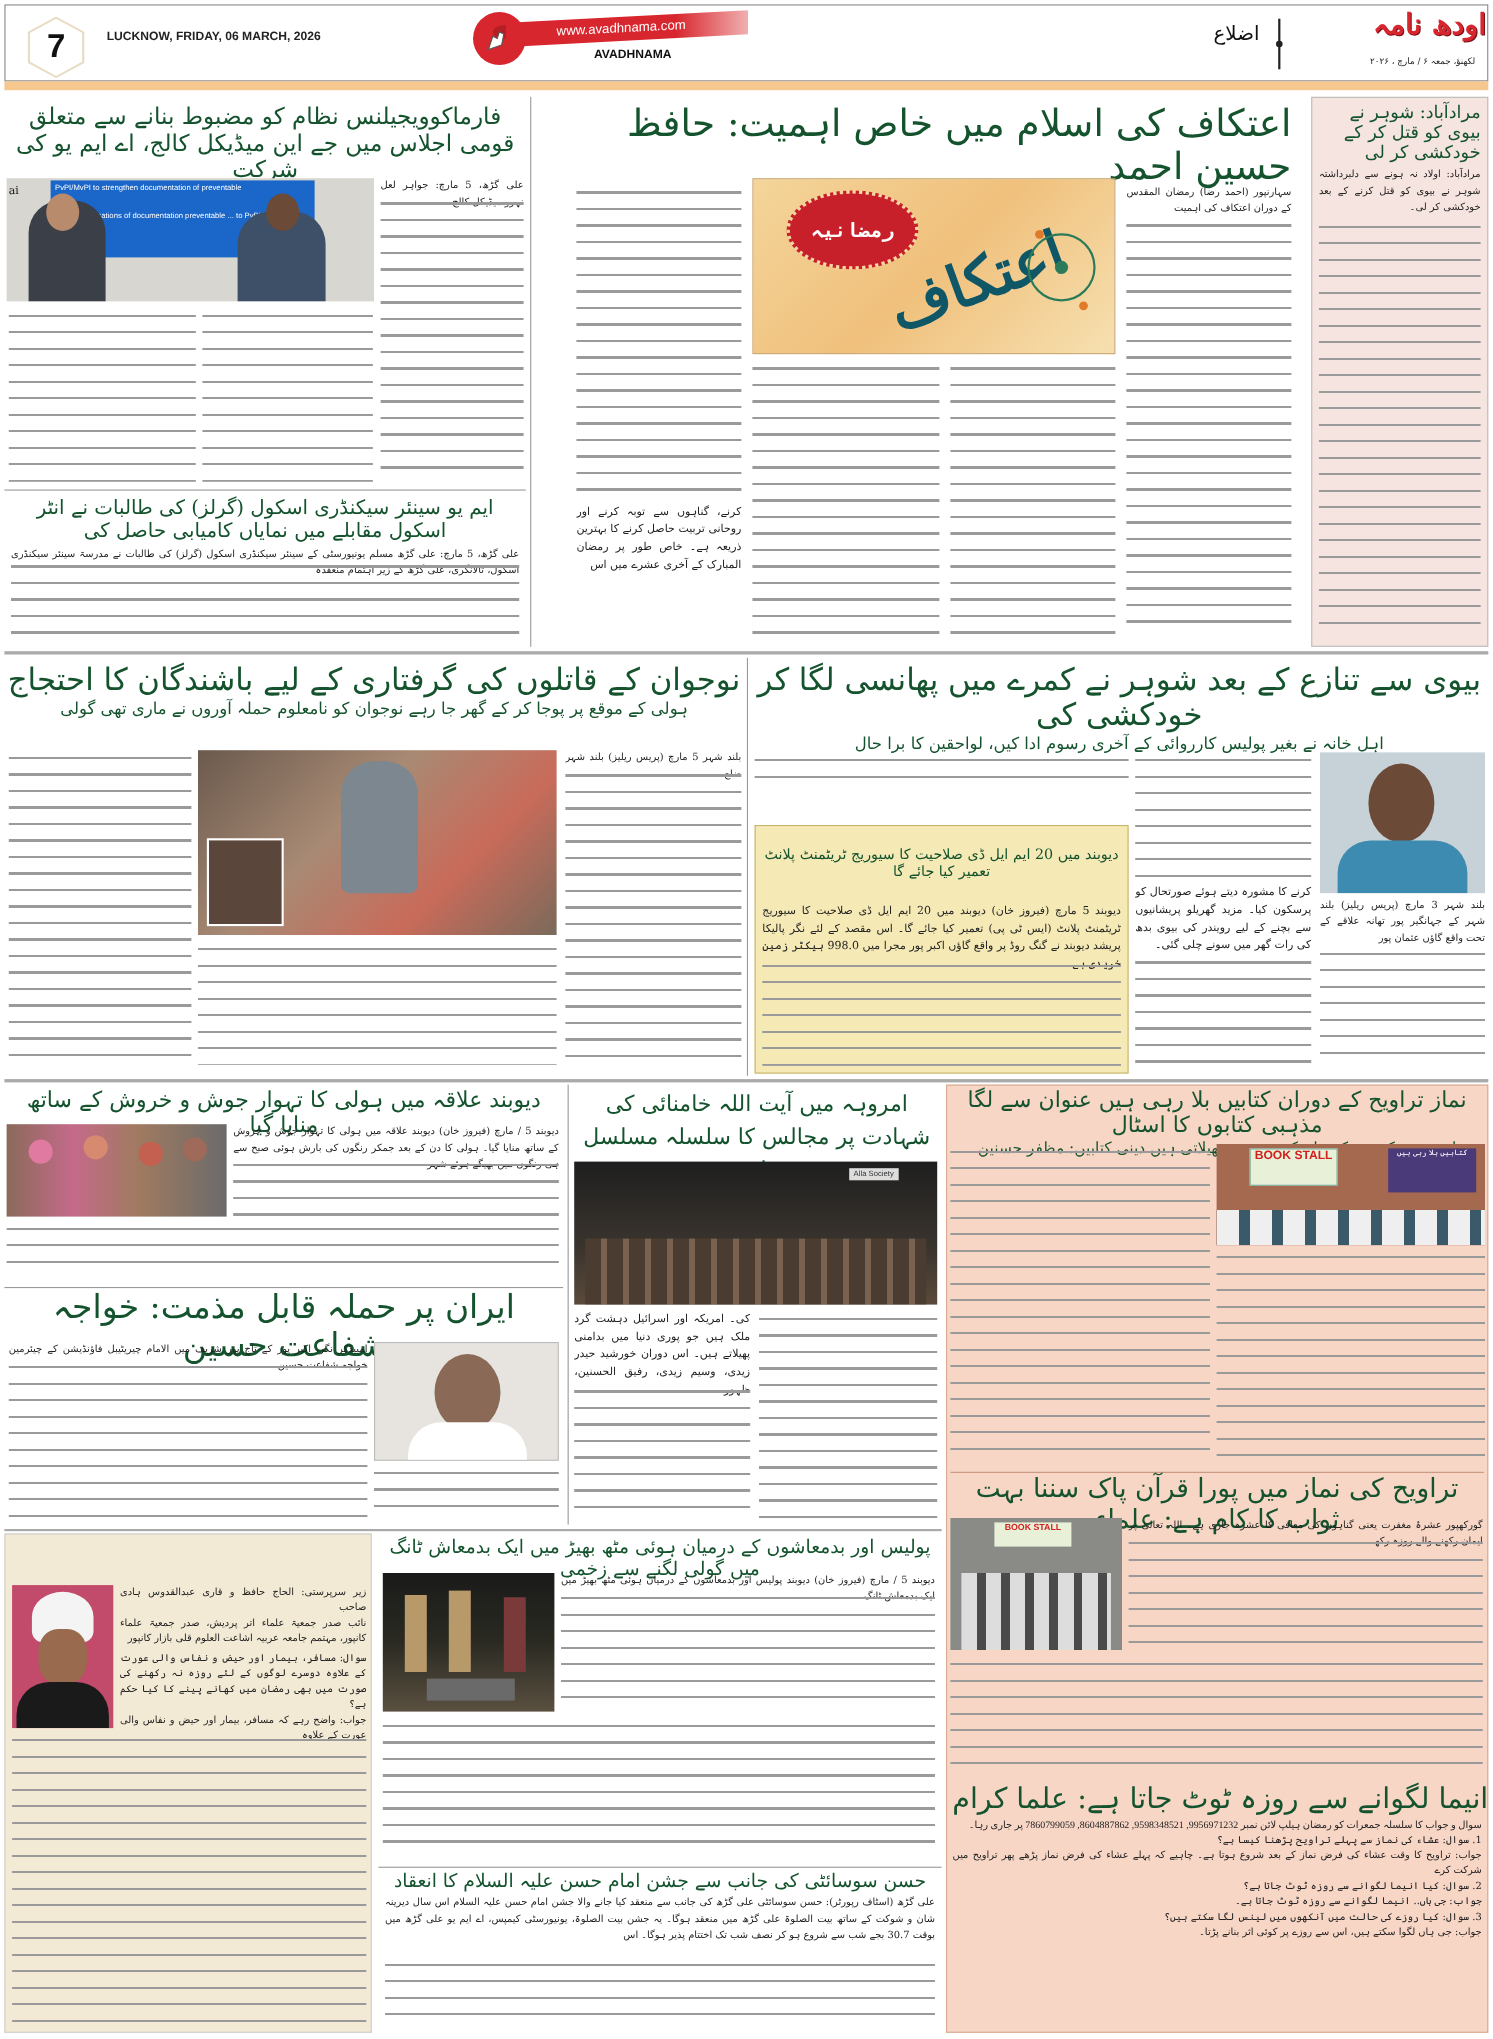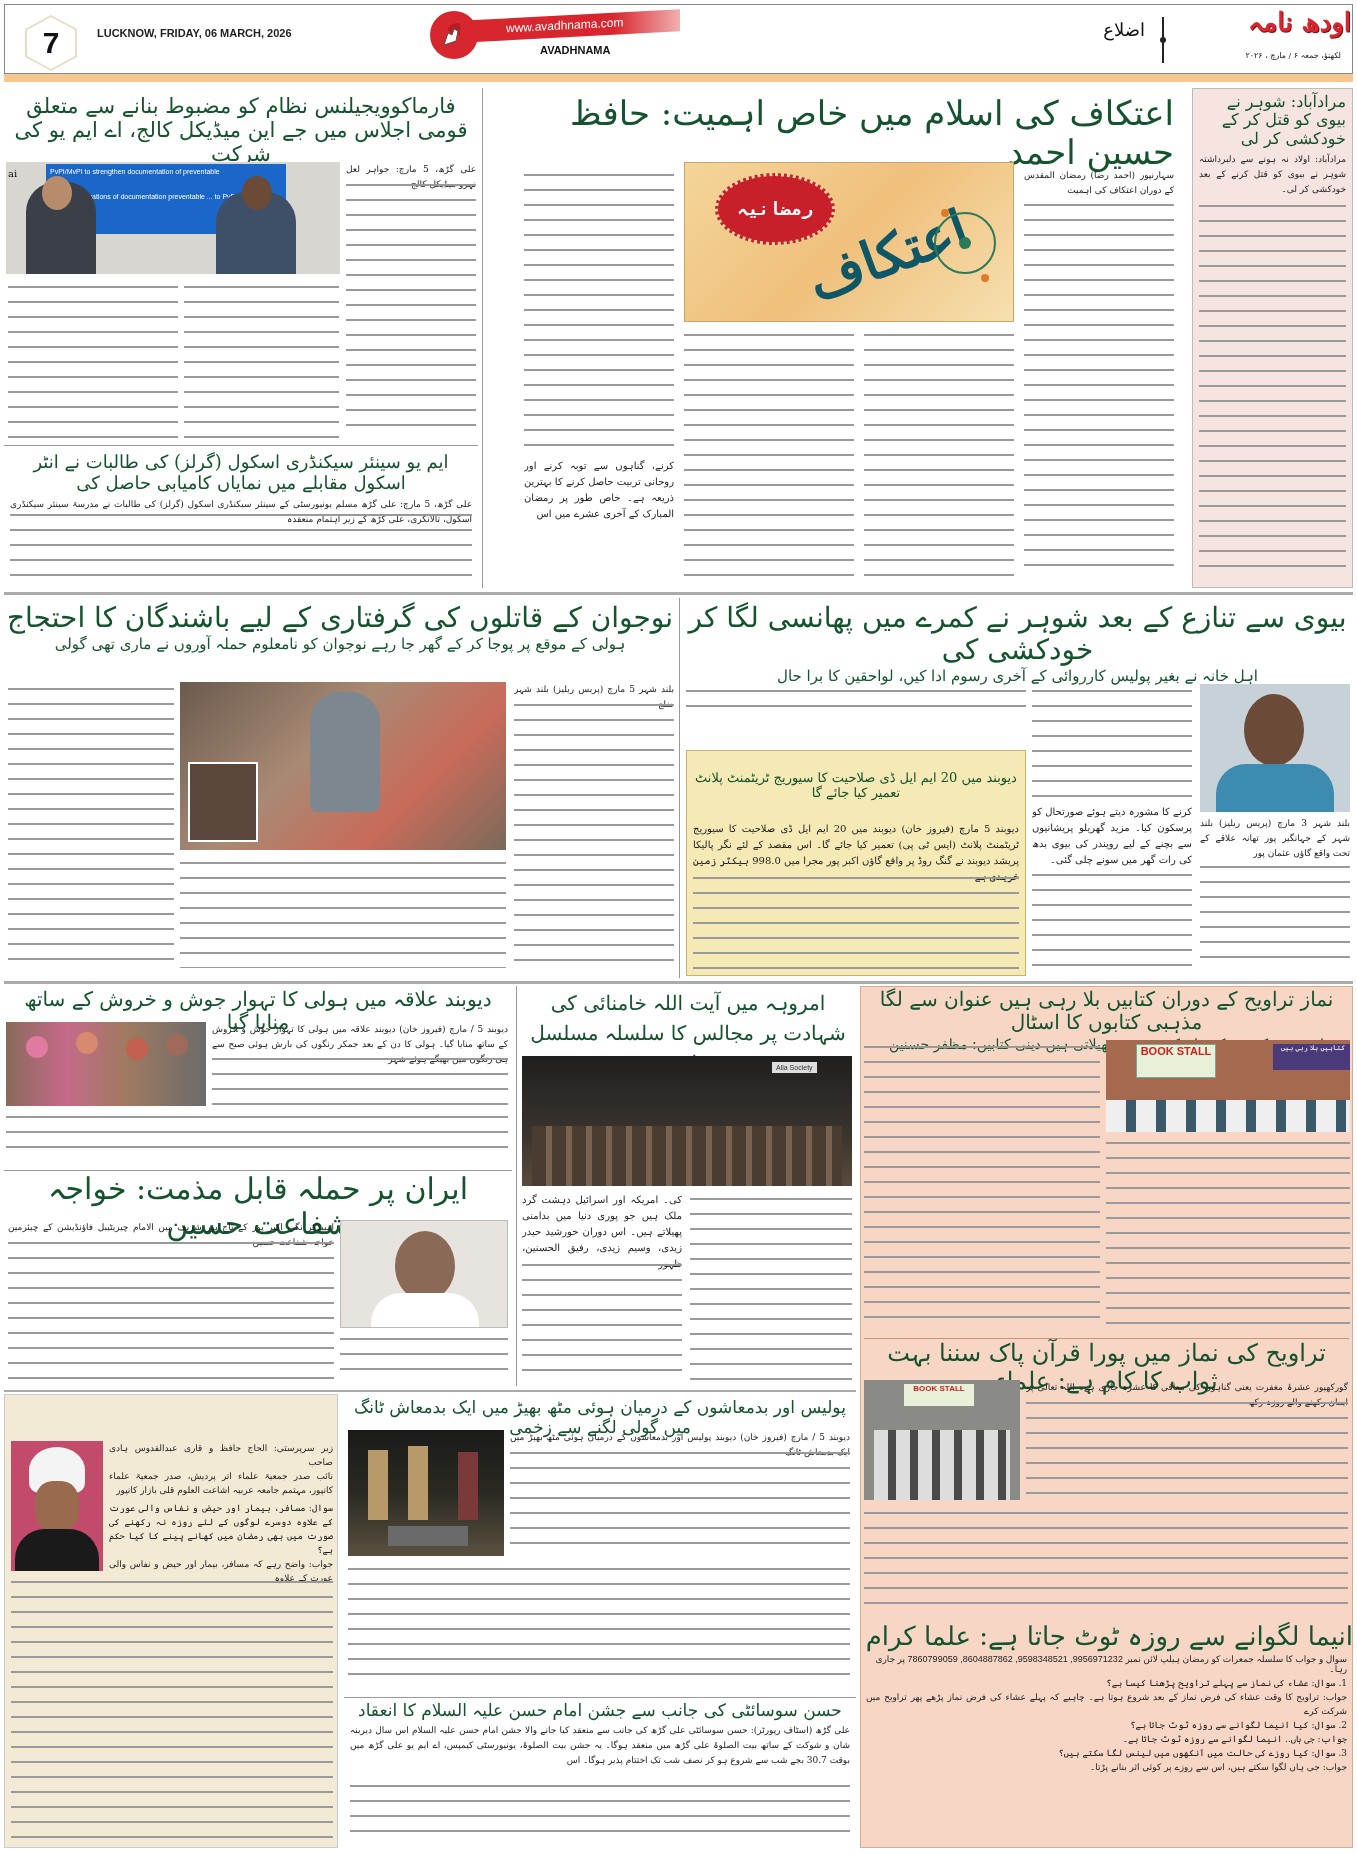--- a/index.html
+++ b/index.html
@@ -163,21 +163,21 @@
   <div class="abs txtlines" style="left:2px;top:272px;width:160px;height:124px"></div>
   <div class="abs txtlines" style="left:170px;top:206px;width:162px;height:190px"></div>
 </div>
 
 <div class="abs pink" style="left:860px;top:986px;width:493px;height:862px;border:1px solid #d8a890"></div>
 <div class="abs" style="left:860px;top:986px;width:493px;height:350px">
   <div class="hl rtl" style="font-size:20px;text-align:center;padding-top:2px">نماز تراویح کے دوران کتابیں بلا رہی ہیں عنوان سے لگا مذہبی کتابوں کا اسٹال</div>
   <div class="hl rtl" style="font-size:14px;text-align:center;padding-top:2px">اندھیروں کو دور کر علم کی روشنی پھیلاتی ہیں دینی کتابیں: مظفر حسنین</div>
   <div class="abs photo" style="left:246px;top:54px;width:244px;height:92px;background:#a4694f">
     <div class="abs" style="left:30px;top:4px;width:80px;height:34px;background:#e9f0d8;border:1px solid #7a9;color:#d02020;font-family:'Liberation Sans',sans-serif;font-weight:bold;font-size:11px;text-align:center">BOOK STALL</div>
-    <div class="abs" style="left:167px;top:4px;width:80px;height:26px;background:#4a3a7a;color:#fff;font-family:'DejaVu Serif',serif;font-size:7px;text-align:center">کتابیں بلا رہی ہیں</div>
+    <div class="abs" style="left:156px;top:4px;width:80px;height:40px;background:#4a3a7a;color:#fff;font-family:'DejaVu Serif',serif;font-size:7px;text-align:center">کتابیں بلا رہی ہیں</div>
     <div class="abs" style="left:0;top:60px;width:244px;height:32px;background:repeating-linear-gradient(90deg,#efefef 0,#efefef 20px,#3a5a6a 20px,#3a5a6a 30px)"></div>
   </div>
   <div class="abs txtlines" style="left:4px;top:54px;width:236px;height:290px"></div>
   <div class="abs txtlines" style="left:246px;top:150px;width:244px;height:194px"></div>
 </div>
 
 <div class="abs rule" style="left:4px;top:1170px;width:508px;height:1px"></div>
 <div class="abs" style="left:4px;top:1172px;width:508px;height:214px">
   <div class="hl rtl" style="font-size:30px;text-align:center">ایران پر حملہ قابل مذمت: خواجہ شفاعت حسین</div>
   <div class="abs photo" style="left:336px;top:48px;width:168px;height:108px;background:#e7e4e0;border:1px solid #bbb">
@@ -196,21 +196,21 @@
     <div class="abs" style="left:40px;top:4px;width:70px;height:22px;background:#e9f0d8;color:#d02020;font-family:'Liberation Sans',sans-serif;font-weight:bold;font-size:8px;text-align:center">BOOK STALL</div>
     <div class="abs" style="left:10px;top:50px;width:136px;height:70px;background:repeating-linear-gradient(90deg,#ddd 0,#ddd 14px,#4a4a4a 14px,#4a4a4a 22px)"></div>
   </div>
   <div class="abs body-txt" style="left:166px;top:40px;width:322px">گورکھپور عشرۂ مغفرت یعنی گناہوں کی معافی کا عشرہ جاری ہے۔ اللہ تعالیٰ پر ایمان رکھنے والے روزہ رکھ</div>
   <div class="abs txtlines" style="left:166px;top:56px;width:322px;height:104px"></div>
   <div class="abs txtlines" style="left:4px;top:166px;width:484px;height:110px"></div>
 </div>
 
 <div class="abs" style="left:860px;top:1622px;width:493px;height:226px">
   <div class="hl rtl" style="font-size:26px;text-align:right">انیما لگوانے سے روزہ ٹوٹ جاتا ہے: علما کرام</div>
-  <div class="rtl" style="padding:2px 6px;font-family:Liberation Sans, sans-serif;font-size:9px;color:#222">
+  <div class="rtl" style="padding:2px 6px;font-family:Liberation Serif, serif;font-size:9px;color:#222">
     <span>سوال و جواب کا سلسلہ جمعرات کو رمضان ہیلپ لائن نمبر</span>
     <span>9956971232</span>,
     <span>9598348521</span>,
     <span>8604887862</span>,
     <span>7860799059</span>
     <span>پر جاری رہا۔</span>
   </div>
   <div class="body-txt" style="padding:0 6px;font-size:9px;line-height:14px">
     <div>1. سوال: عشاء کی نماز سے پہلے تراویح پڑھنا کیسا ہے؟</div>
     <div>جواب: تراویح کا وقت عشاء کی فرض نماز کے بعد شروع ہوتا ہے۔ چاہیے کہ پہلے عشاء کی فرض نماز پڑھے پھر تراویح میں شرکت کرے</div>

